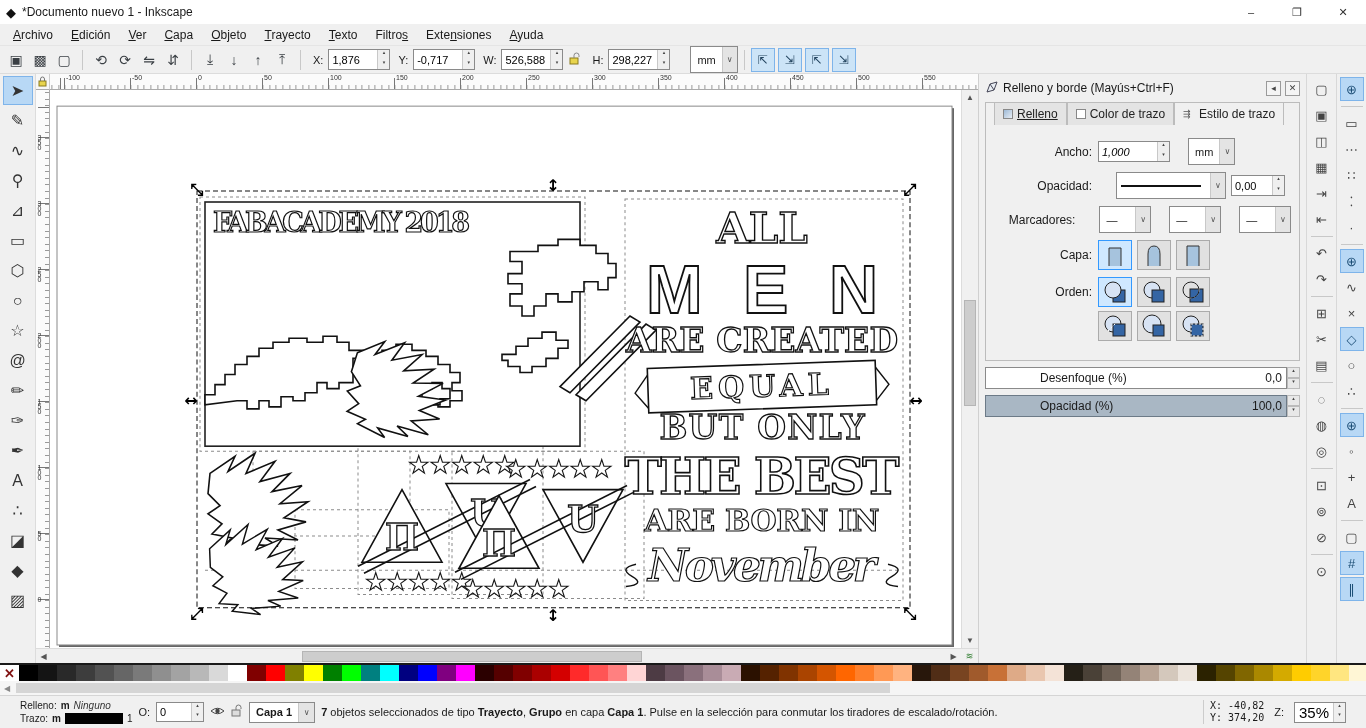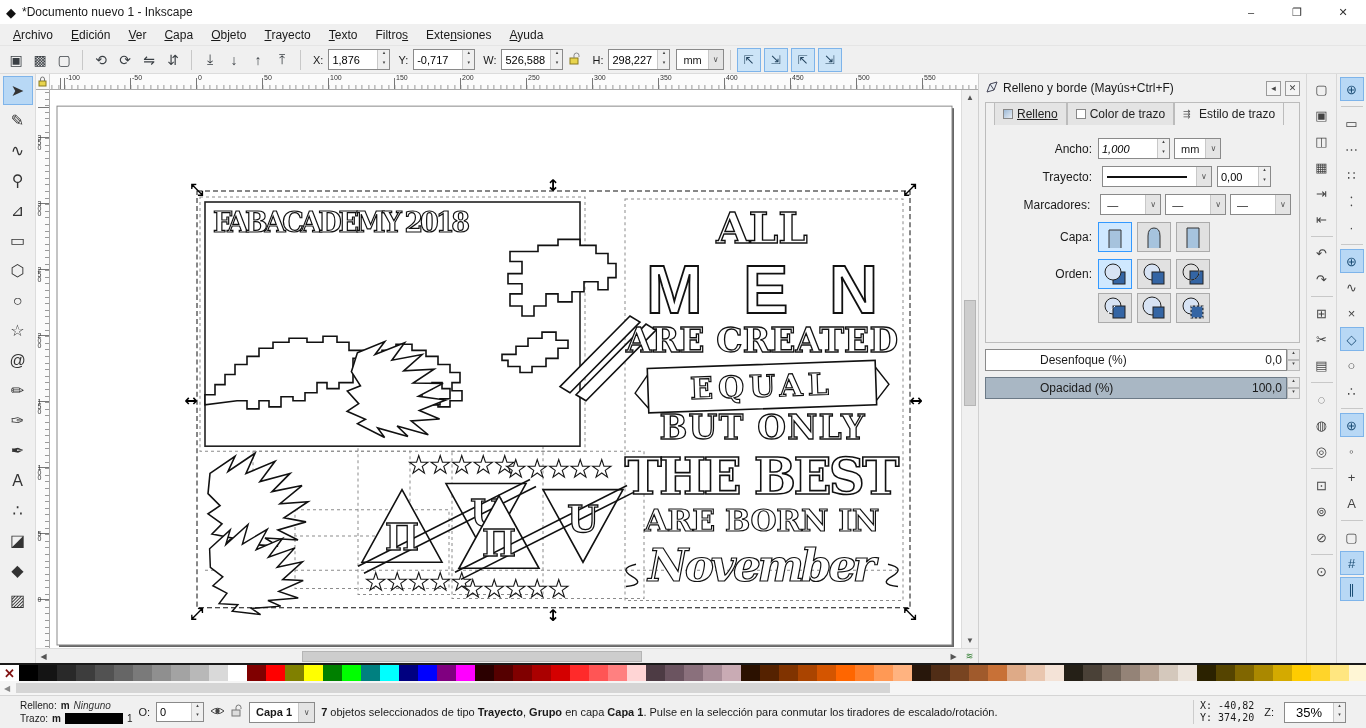--- a/index.html
+++ b/index.html
@@ -20,21 +20,21 @@
 
   
   .toolbar { height:28px; background:#f0f0f0; display:flex; align-items:center; padding-left:4px; gap:2px; border-bottom:1px solid #dcdcdc;}
   .tb-btn { width:24px; height:24px; display:flex; align-items:center; justify-content:center; font-size:14px; color:#3a3f44; }
   .tb-sep { width:1px; height:20px; background:#c8c8c8; margin:0 4px; }
   .fld-label { font-size:11px; margin:0 3px 0 6px; }
   .fld { display:flex; align-items:center; background:#fff; border:1px solid #8a8a8a; height:21px; }
   .fld input { width:48px; border:none; outline:none; font-size:11px; padding:0 3px; font-family:"Liberation Sans",sans-serif;}
   .spin { display:flex; flex-direction:column; width:12px; border-left:1px solid #c8c8c8; height:100%; }
   .spin span { flex:1; font-size:5px; line-height:4px; text-align:center; color:#444; background:#efefef; }
-  .unit-dd { display:flex; align-items:center; background:#fff; border:1px solid #8a8a8a; height:21px; margin-left:4px;}
+  .unit-dd { display:flex; align-items:center; background:#fff; border:1px solid #8a8a8a; height:27px; margin-left:18px;}
   .unit-dd .uval { padding:0 6px; font-size:11px; }
   .unit-dd .dd-btn { width:15px; height:100%; background:#e4e4e4; color:#555; font-size:8px; display:flex; align-items:center; justify-content:center; border-left:1px solid #c8c8c8;}
   .toggle-btn { width:24px; height:24px; background:#cce4f7; border:1px solid #7eb4ea; display:flex; align-items:center; justify-content:center; font-size:12px; color:#23445f; }
   .lock-mini { margin:0 4px; }
 
   
   .main { position:absolute; top:74px; left:0; right:0; height:589px; display:flex; }
 
   .toolbox { width:36px; background:#f0f0f0; display:flex; flex-direction:column; align-items:center; padding-top:2px; gap:1px; border-right:1px solid #dcdcdc;}
   .tool-btn { width:30px; height:29px; display:flex; align-items:center; justify-content:center; font-size:16px; color:#333; }
@@ -119,21 +119,21 @@
   .stroke-swatch { display:inline-block; width:58px; height:11px; background:#000; }
   .o-label { font-size:11px; }
   .o-fld { display:flex; background:#fff; border:1px solid #8a8a8a; height:20px; align-items:center;}
   .o-fld input { width:34px; border:none; outline:none; padding:0 3px; font-size:11px;}
   .layer-dd { display:flex; align-items:center; background:#fff; border:1px solid #8a8a8a; height:21px;}
   .layer-dd .lval { padding:0 6px; font-size:11px; font-weight:bold;}
   .layer-dd .dd-btn { width:16px; height:100%; background:#e4e4e4; border-left:1px solid #c8c8c8; font-size:8px; display:flex; align-items:center; justify-content:center; color:#555;}
   .status-msg { font-size:11px; white-space:nowrap; overflow:hidden; flex:1; }
   .xy-block { font-family:"DejaVu Sans Mono", monospace; font-size:10px; line-height:12px; text-align:right; border-left:1px solid #ccc; padding-left:6px;}
   .z-fld { display:flex; align-items:center; background:#fff; border:1px solid #8a8a8a; height:21px; margin-left:4px;}
-  .z-fld input { width:48px; border:none; outline:none; text-align:center; font-size:13px;}
+  .z-fld input { width:38px; border:none; outline:none; text-align:center; font-size:15px;}
   .z-label { font-size:11px; margin-left:4px;}
 </style>
 </head>
 <body>
 
 <div class="titlebar">
   <span class="app-logo">◆</span>
   <span class="title-text">*Documento nuevo 1 - Inkscape</span>
   <div class="win-btns">
     <span class="win-btn">–</span>
@@ -511,21 +511,21 @@
               <span>▾</span>
             </span>
           </span>
         <span class="unit-dd">
           <span class="uval">mm</span>
             <span class="dd-btn">∨</span>
           </span>
       </div>
 
       <div class="prow">
-        <span class="plabel">Trayecto:</span>
+        <span class="plabel">Opacidad:</span>
         <span class="unit-dd" style="width:110px">
           <svg width="88" height="10">
               <line x1="4" y1="5" x2="84" y2="5" stroke="#111" stroke-width="2"></line>
             </svg>
           <span class="dd-btn" style="margin-left:auto">∨</span>
           </span>
         <span class="fld" style="margin-left:5px">
             <input style="width: 40px;" value="0,00">
           <span class="spin">
               <span>▴</span>

